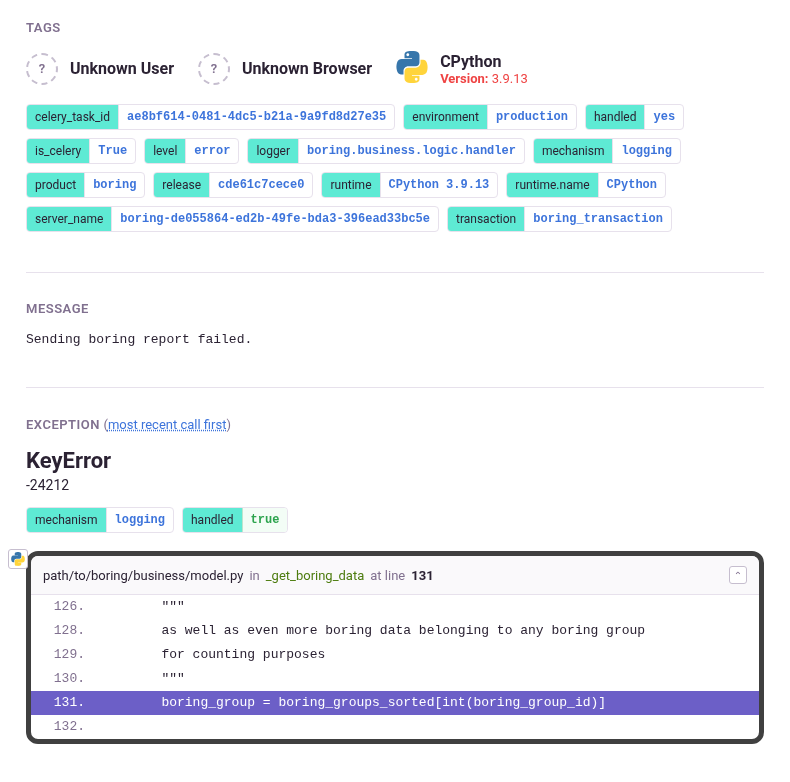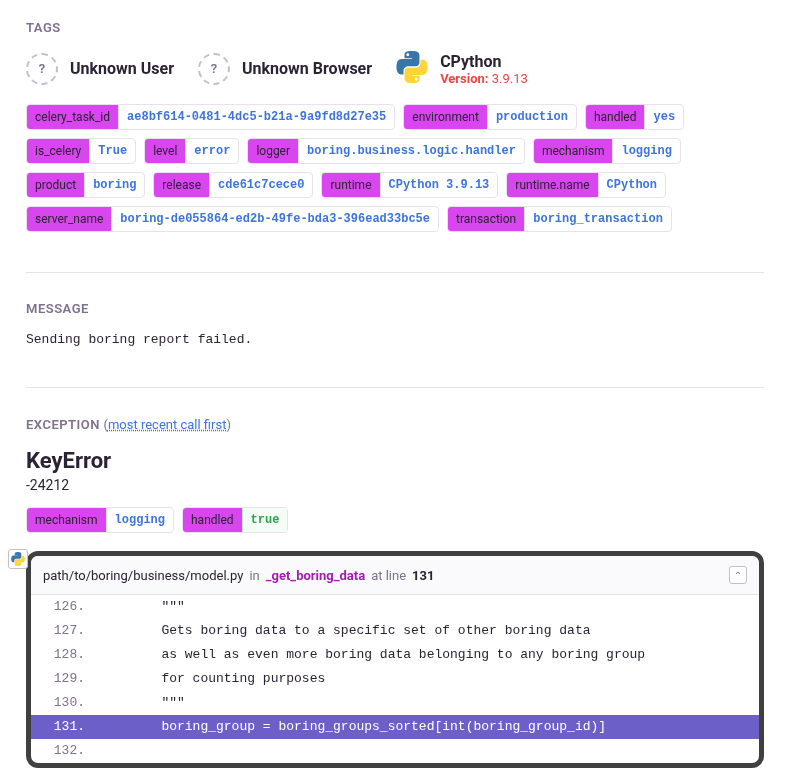--- a/index.html
+++ b/index.html
@@ -58,21 +58,21 @@
     display: inline-flex;
     border: 1px solid #e7e1ec;
     border-radius: 4px;
     overflow: hidden;
     font-size: 12px;
     line-height: 1;
   }
   .tag .k {
     padding: 6px 8px;
     color: #2b2233;
-    background: #d946ef;
+    background: #5eead4;
     font-family: -apple-system, BlinkMacSystemFont, "Segoe UI", Roboto, sans-serif;
   }
   .tag .v {
     padding: 6px 8px;
     color: #3d74db;
     border-left: 1px solid #e7e1ec;
     font-family: "SFMono-Regular", Consolas, "Liberation Mono", Menlo, monospace;
     font-size: 12px;
     font-weight: bold;
   }
@@ -161,21 +161,21 @@
     background: #faf9fb;
     border-bottom: 1px solid #e7e1ec;
     padding: 10px 12px;
     display: flex;
     align-items: center;
     gap: 6px;
     font-size: 13px;
   }
   .fh-path { color: #2b2233; }
   .fh-in { color: #80708f; }
-  .fh-fn { font-weight: 700; color: #a21caf; }
+  .fh-fn { font-weight: 400; color: #4d7c0f; }
   .fh-atline { color: #80708f; }
   .fh-line { font-weight: 700; color: #2b2233; }
   .collapse-btn {
     margin-left: auto;
     width: 18px; height: 18px;
     border: 1px solid #c6becf;
     border-radius: 3px;
     background: #fff;
     display: flex; align-items:center; justify-content:center;
     cursor: pointer;
@@ -338,24 +338,20 @@
         <span class="collapse-btn">
             <span>⌃</span>
           </span>
       </div>
       <div class="code-lines" id="code-lines">
           <div class="code-line">
             <span class="ln">126</span>
             <span class="src">        """</span>
           </div>
           <div class="code-line">
-            <span class="ln">127</span>
-            <span class="src">        Gets boring data to a specific set of other boring data</span>
-          </div>
-          <div class="code-line">
             <span class="ln">128</span>
             <span class="src">        as well as even more boring data belonging to any boring group</span>
           </div>
           <div class="code-line">
             <span class="ln">129</span>
             <span class="src">        for counting purposes</span>
           </div>
           <div class="code-line">
             <span class="ln">130</span>
             <span class="src">        """</span>

